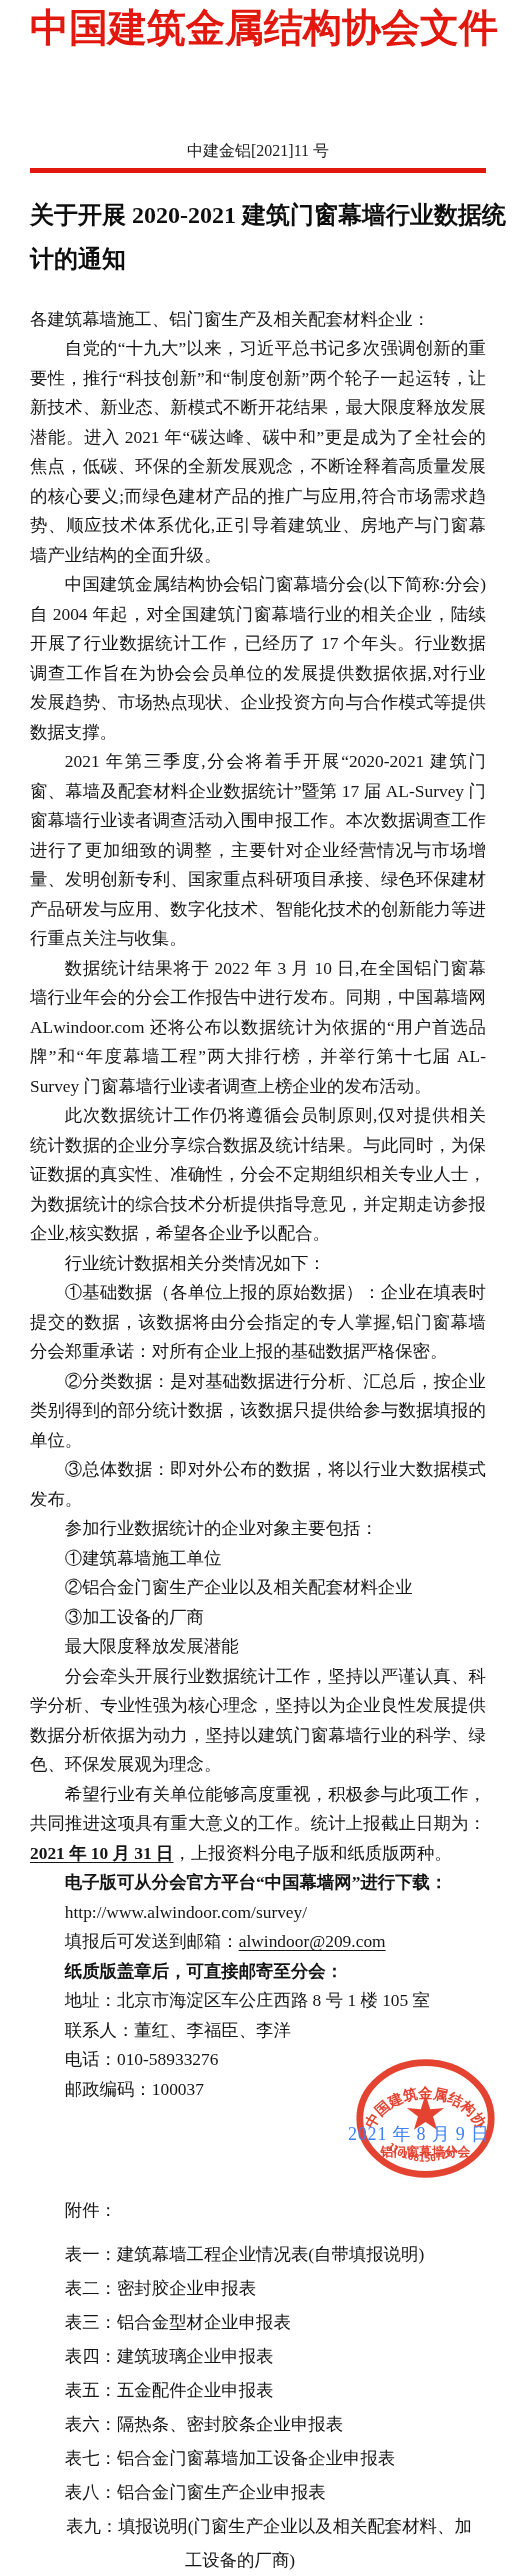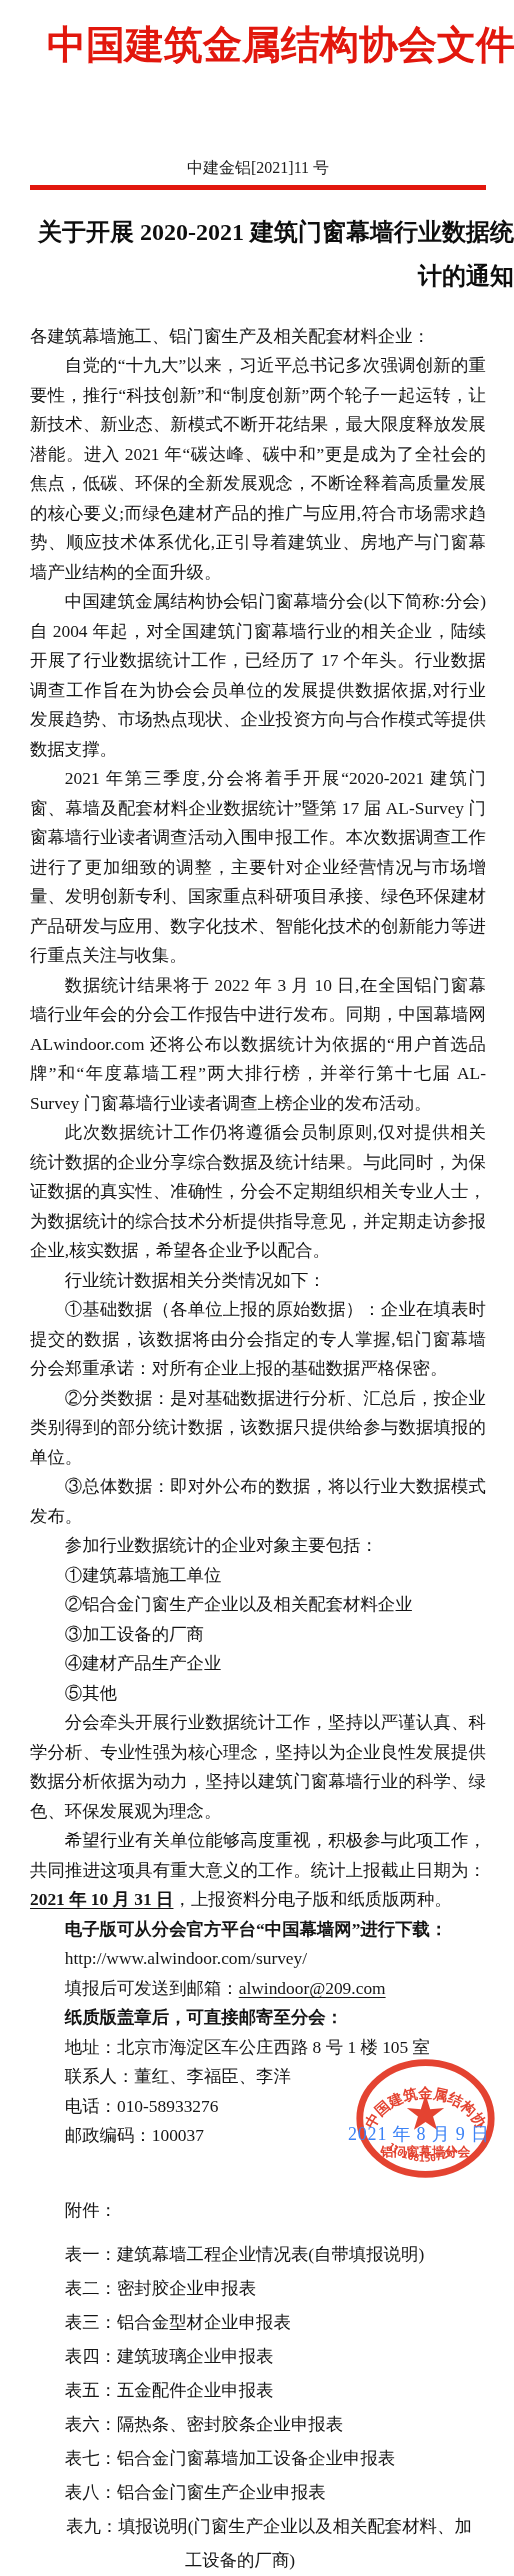--- a/index.html
+++ b/index.html
@@ -8,21 +8,21 @@
     width:515px;
     height:2576px;
     margin:0 auto;
     background:#ffffff;
     font-family:"Liberation Serif","DejaVu Serif",serif;
     color:#151515;
     overflow:hidden;
   }
   .content{ padding:0 29px 0 30px; }
   .org-header{
-    margin:17px;
+    margin:0;
     padding-top:4.5px;
     text-align:center;
     font-size:39px;
     font-weight:bold;
     letter-spacing:0px;
     color:#e2170d;
     line-height:45px;
     white-space:nowrap;
   }
   .doc-number{
@@ -34,21 +34,21 @@
   }
   .red-rule{
     margin:8.3px 0 0 0;
     border:none;
     height:5.3px;
     background:#e2170d;
   }
   .doc-title{
     margin:20.4px auto 0 auto;
     width:484px;
-    text-align:right;
+    text-align:left;
     font-size:24px;
     font-weight:bold;
     line-height:44px;
     color:#0e0e0e;
   }
   .body-text{ margin-top:23.5px; font-size:17.4px; line-height:29.5px; text-align:justify; }
   .body-text p{ margin:0; }
   .indent{ text-indent:2em; }
   .bold{ font-weight:bold; }
   .ul{ text-decoration:underline; text-underline-offset:3px; }
@@ -106,22 +106,21 @@
 
       <p class="indent">行业统计数据相关分类情况如下：</p>
       <p class="indent">①基础数据（各单位上报的原始数据）：企业在填表时提交的数据，该数据将由分会指定的专人掌握,铝门窗幕墙分会郑重承诺：对所有企业上报的基础数据严格保密。</p>
       <p class="indent">②分类数据：是对基础数据进行分析、汇总后，按企业类别得到的部分统计数据，该数据只提供给参与数据填报的单位。</p>
       <p class="indent">③总体数据：即对外公布的数据，将以行业大数据模式发布。</p>
 
       <p class="indent">参加行业数据统计的企业对象主要包括：</p>
       <p class="indent">①建筑幕墙施工单位</p>
       <p class="indent">②铝合金门窗生产企业以及相关配套材料企业</p>
       <p class="indent">③加工设备的厂商</p>
-      <p class="indent">④建材产品生产企业</p>
-      <p class="indent">⑤其他</p>
+      <p class="indent">最大限度释放发展潜能</p>
 
       <p class="indent">分会牵头开展行业数据统计工作，坚持以严谨认真、科学分析、专业性强为核心理念，坚持以为企业良性发展提供数据分析依据为动力，坚持以建筑门窗幕墙行业的科学、绿色、环保发展观为理念。</p>
 
       <p class="indent"><span>希望行业有关单位能够高度重视，积极参与此项工作，共同推进这项具有重大意义的工作。统计上报截止日期为：</span><span class="bold ul">2021 年 10 月 31 日</span><span>，上报资料分电子版和纸质版两种。</span></p>
 
       <p class="indent bold">电子版可从分会官方平台“中国幕墙网”进行下载：</p>
       <p class="indent"><span>http://www.alwindoor.com/survey/</span></p>
       <p class="indent"><span>填报后可发送到邮箱：</span><span class="ul">alwindoor@209.com</span></p>
       <p class="indent bold">纸质版盖章后，可直接邮寄至分会：</p>
 

